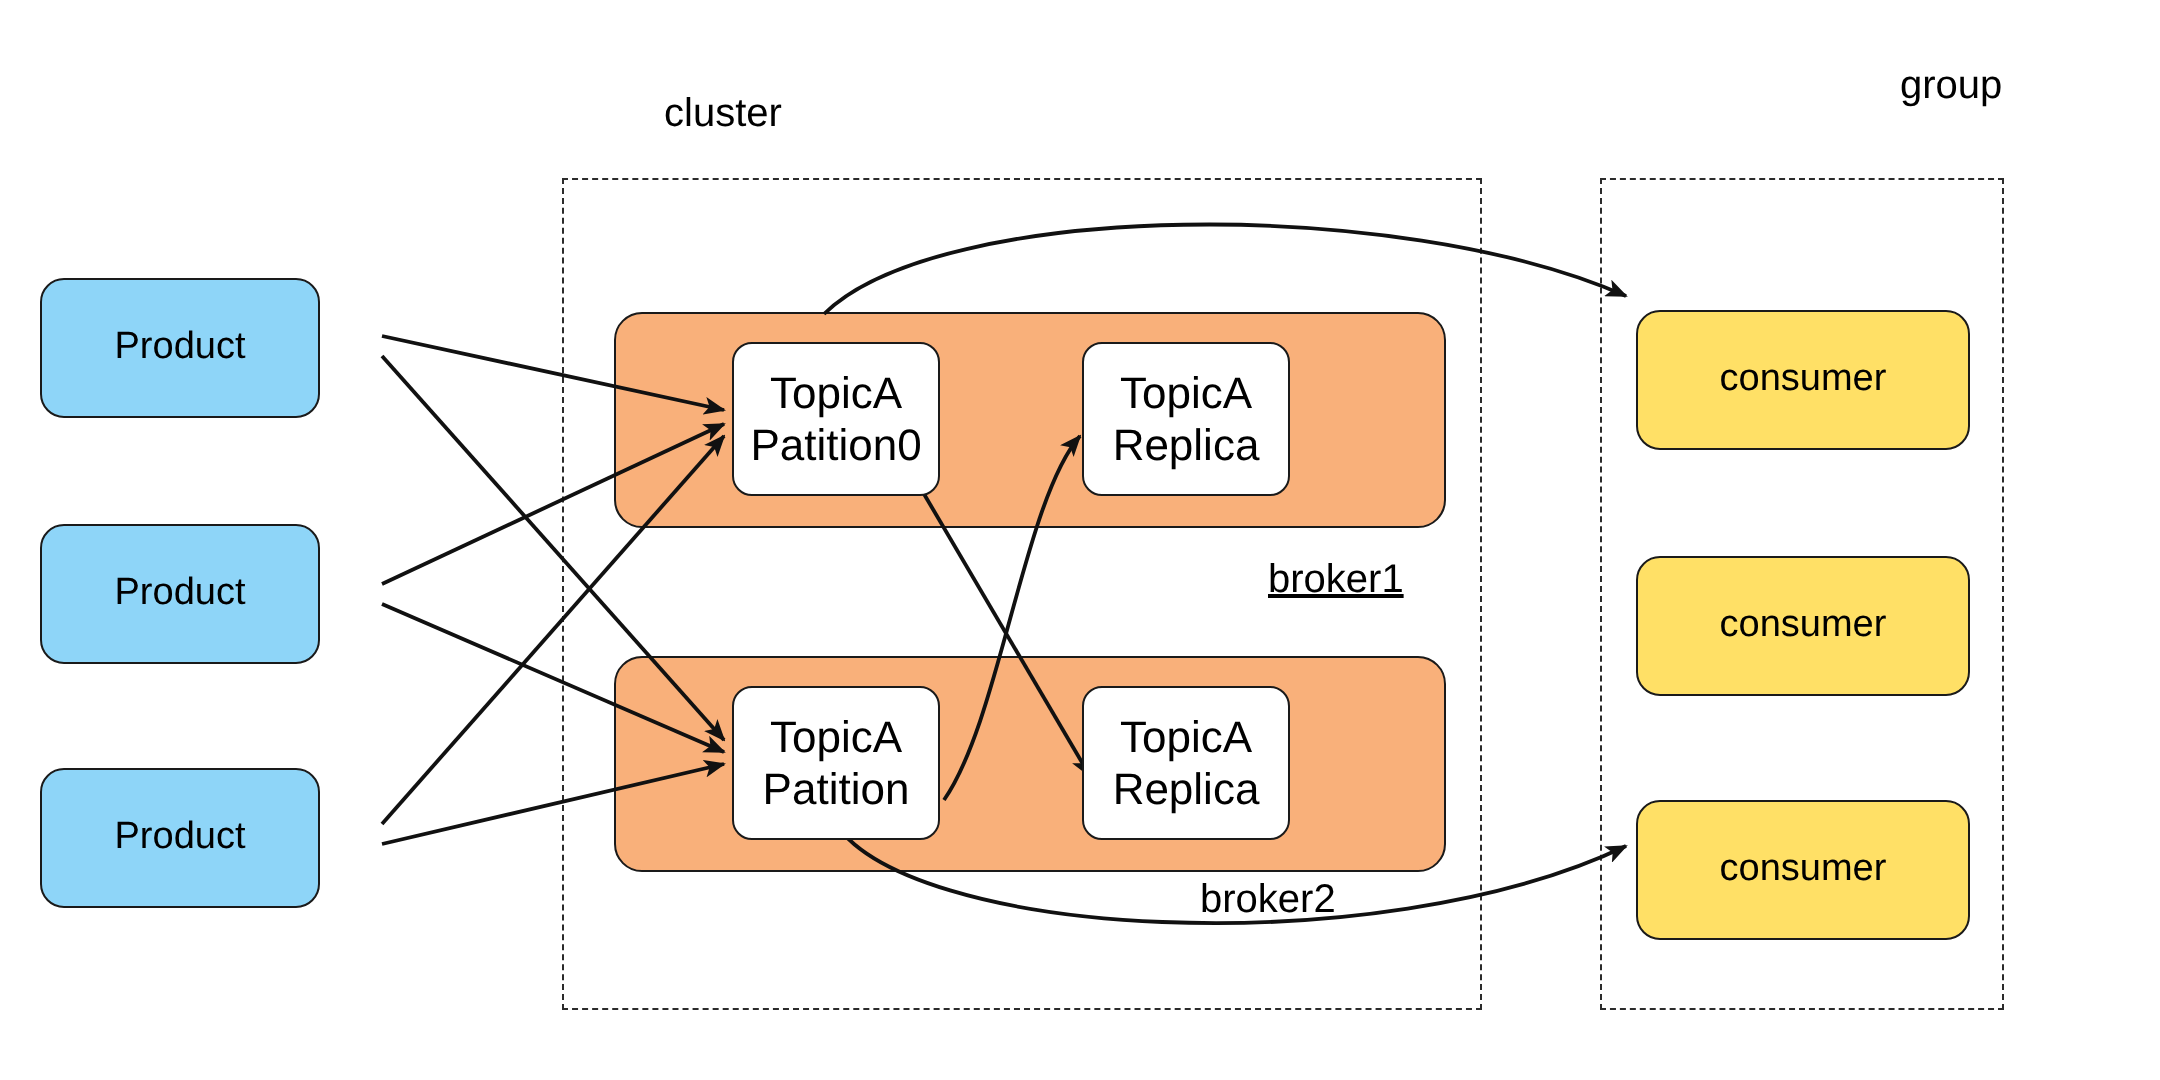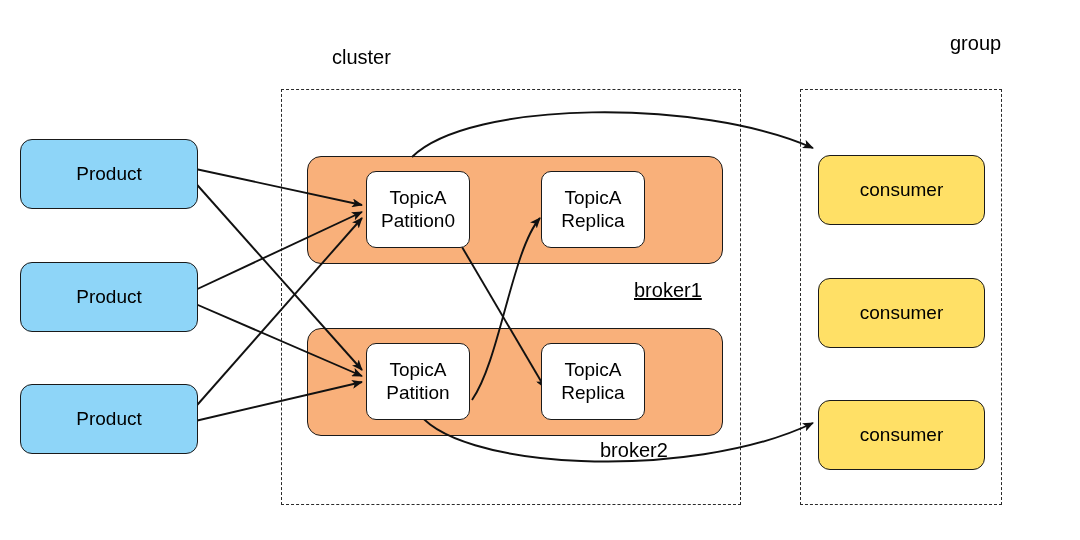--- a/index.html
+++ b/index.html
@@ -8,23 +8,23 @@
     font-family:"Liberation Sans", sans-serif;overflow:hidden;
   }
   svg.layer{position:absolute;left:0;top:0;width:1080px;height:540px;}
   .box{
     position:absolute;box-sizing:border-box;
     display:flex;align-items:center;justify-content:center;
     text-align:center;line-height:1.18;
     border:1.6px solid #1a1a1a;border-radius:12px;
     color:#000;font-size:19px;white-space:pre-line;
   }
-  .producer{background:#8ED5F8;width:178px;height:70px;}
+  .producer{background:#8ED5F8;width:140px;height:70px;}
   .brokerbox{background:#F9B07A;border-radius:14px;}
-  .partition{background:#ffffff;width:104px;height:77px;font-size:19px;border-radius:10px;}
+  .partition{background:#ffffff;width:104px;height:77px;font-size:22px;border-radius:10px;}
   .consumer{background:#FFE066;width:167px;height:70px;margin-top:16px;}
   .caption{position:absolute;font-size:20px;color:#000;white-space:nowrap;}
   .dashbox{position:absolute;box-sizing:border-box;border:1.8px dashed #2b2b2b;background:transparent;}
 </style>
 </head>
 <body>
 
 <div id="stage">
 
   <div class="dashbox" style="left:281px;top:89px;width:460px;height:416px;"></div>

